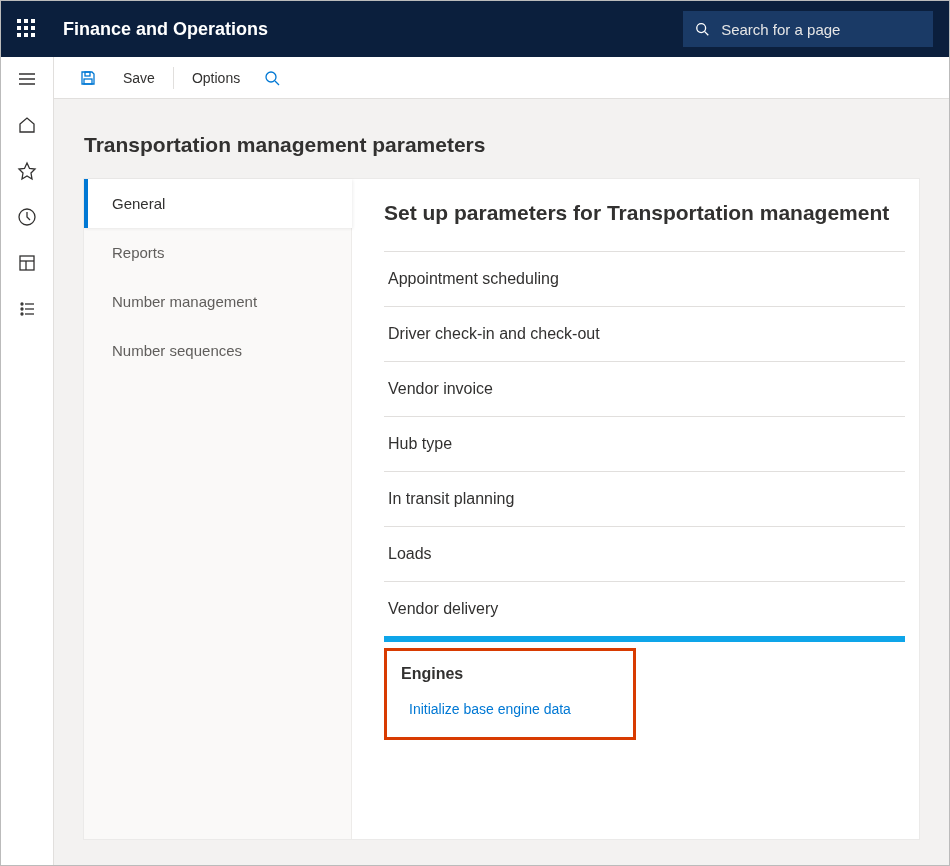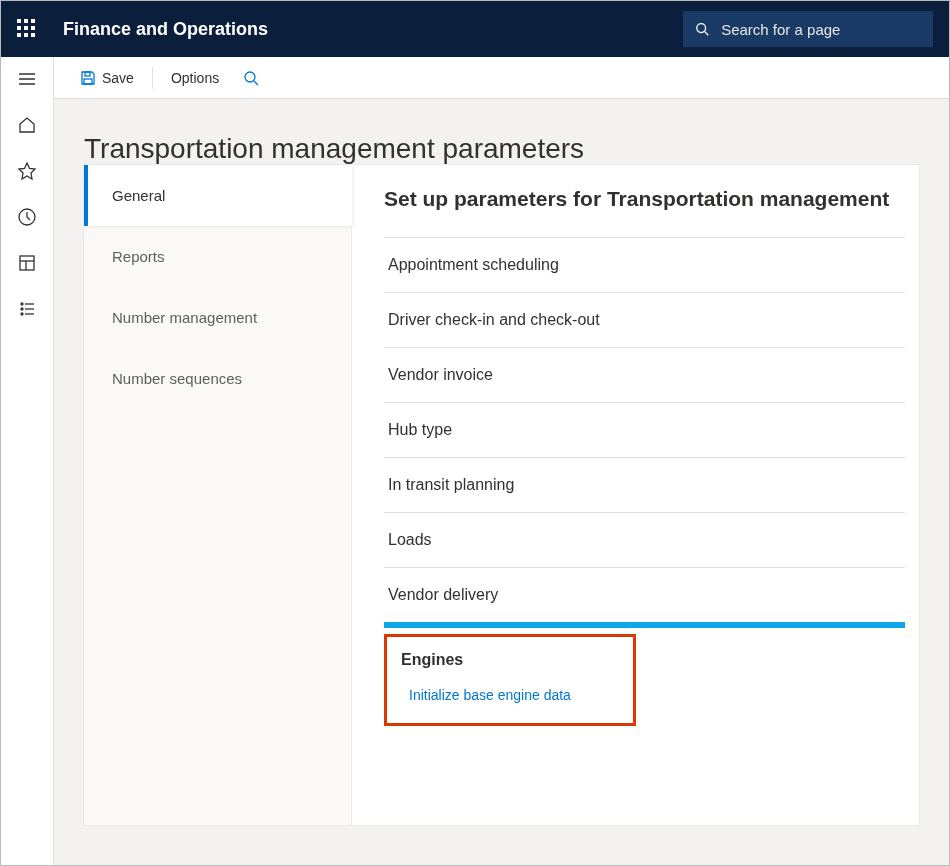--- a/index.html
+++ b/index.html
@@ -100,55 +100,57 @@
     background: #fff;
   }
   .action-btn {
     display: flex;
     align-items: center;
     height: 32px;
     padding: 0 10px;
     font-size: 14px;
     color: #323130;
     cursor: pointer;
+    gap: 21px;
   }
   .action-btn.save svg { margin-right: 6px; }
   .action-btn svg { width: 16px; height: 16px; }
   .action-divider {
     width: 1px;
     height: 22px;
     background: #e1dfdd;
     margin: 0 4px;
   }
 
   .page-body {
     flex: 1;
     background: #f3f2f1;
     padding: 34px 30px 0 30px;
     overflow: auto;
   }
   .page-title {
-    font-size: 28px;
-    font-weight: 400;
-    color: #323130;
+    font-size: 21px;
+    font-weight: 700;
+    color: #323130;
+    margin-bottom: 22px;
   }
   .card {
     background: #fff;
     display: flex;
     min-height: 660px;
     box-shadow: 0 0 0 1px rgba(0,0,0,0.03);
   }
   .vtabs {
     width: 268px;
     display: flex;
     flex-direction: column;
     position: relative;
   }
   .vtab {
-    padding: 22px 24px;
+    padding: 16px 24px;
     font-size: 15px;
     color: #605e5c;
     cursor: pointer;
     border-left: 4px solid transparent;
     background: #faf9f8;
   }
   .vtab.active {
     border-left: 4px solid #0078d4;
     color: #323130;
     font-weight: 400;

